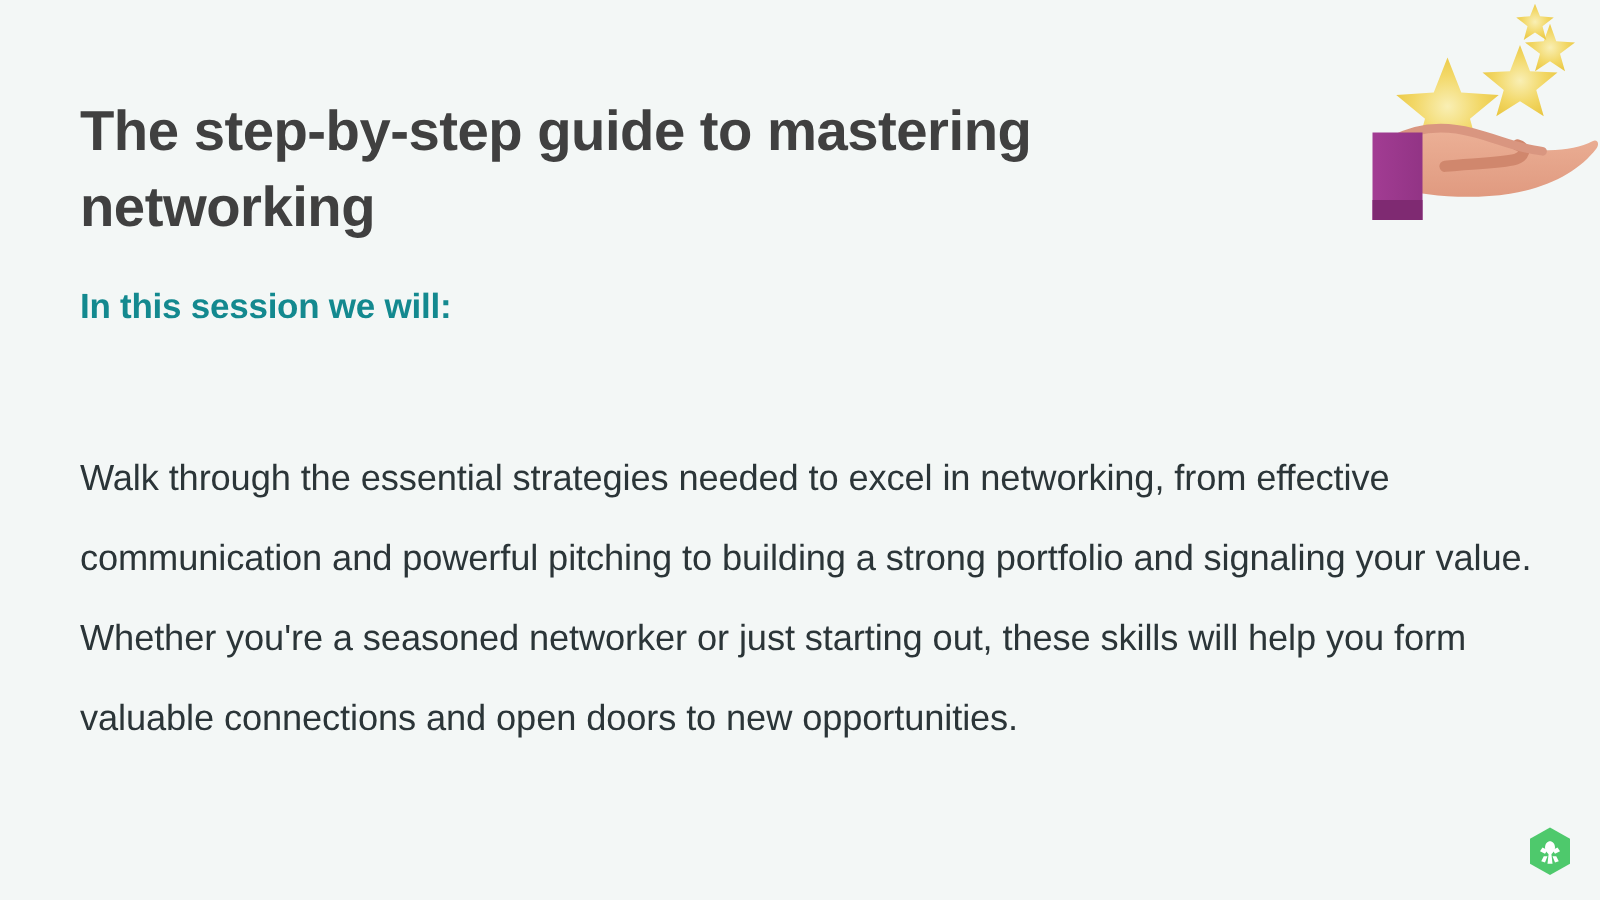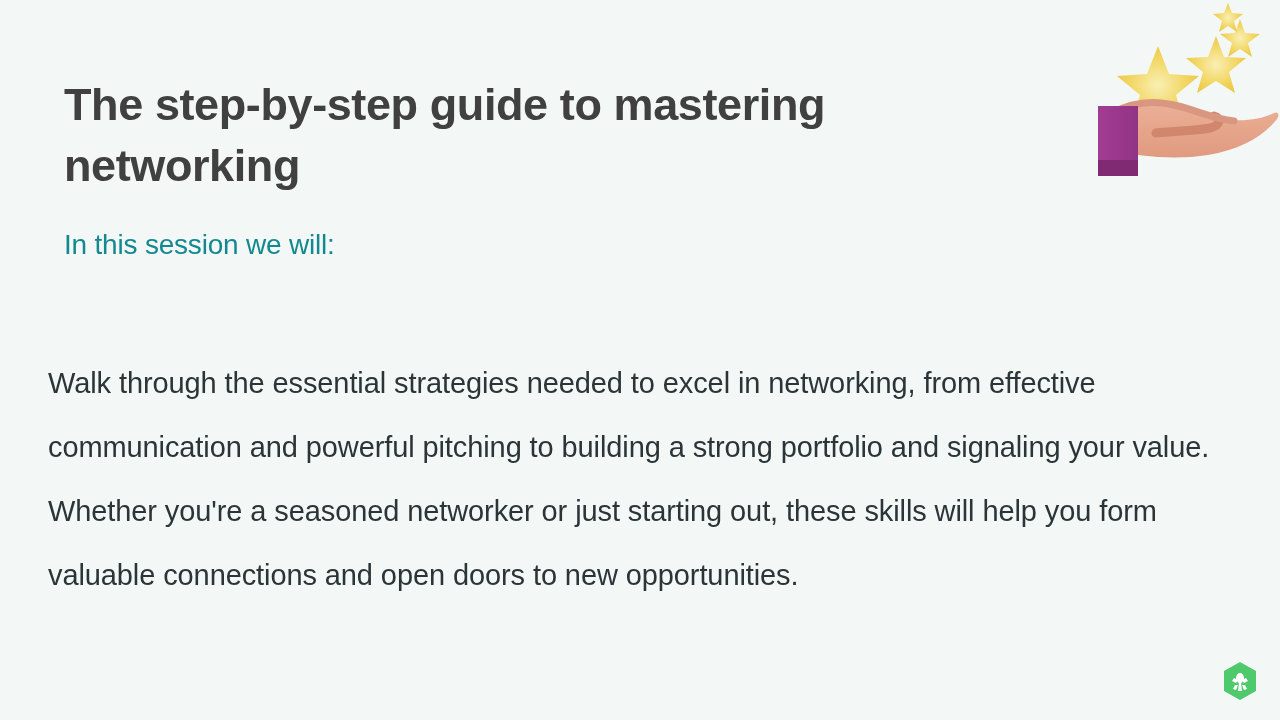--- a/index.html
+++ b/index.html
@@ -38,29 +38,29 @@
     white-space: pre-line;
   }
 
   
   #slide-subtitle {
     position: absolute;
     left: 64px;
     top: 226px;
     font-size: 28px;
     line-height: 38px;
-    font-weight: 400;
+    font-weight: 700;
     letter-spacing: -0.2px;
     color: #13898f;
   }
 
   
   #slide-body {
     position: absolute;
-    left: 48px;
+    left: 64px;
     top: 351px;
     width: 1168px;
     font-size: 29px;
     line-height: 64px;
     font-weight: 400;
     letter-spacing: -0.1px;
     color: #2b3538;
   }
 
   

